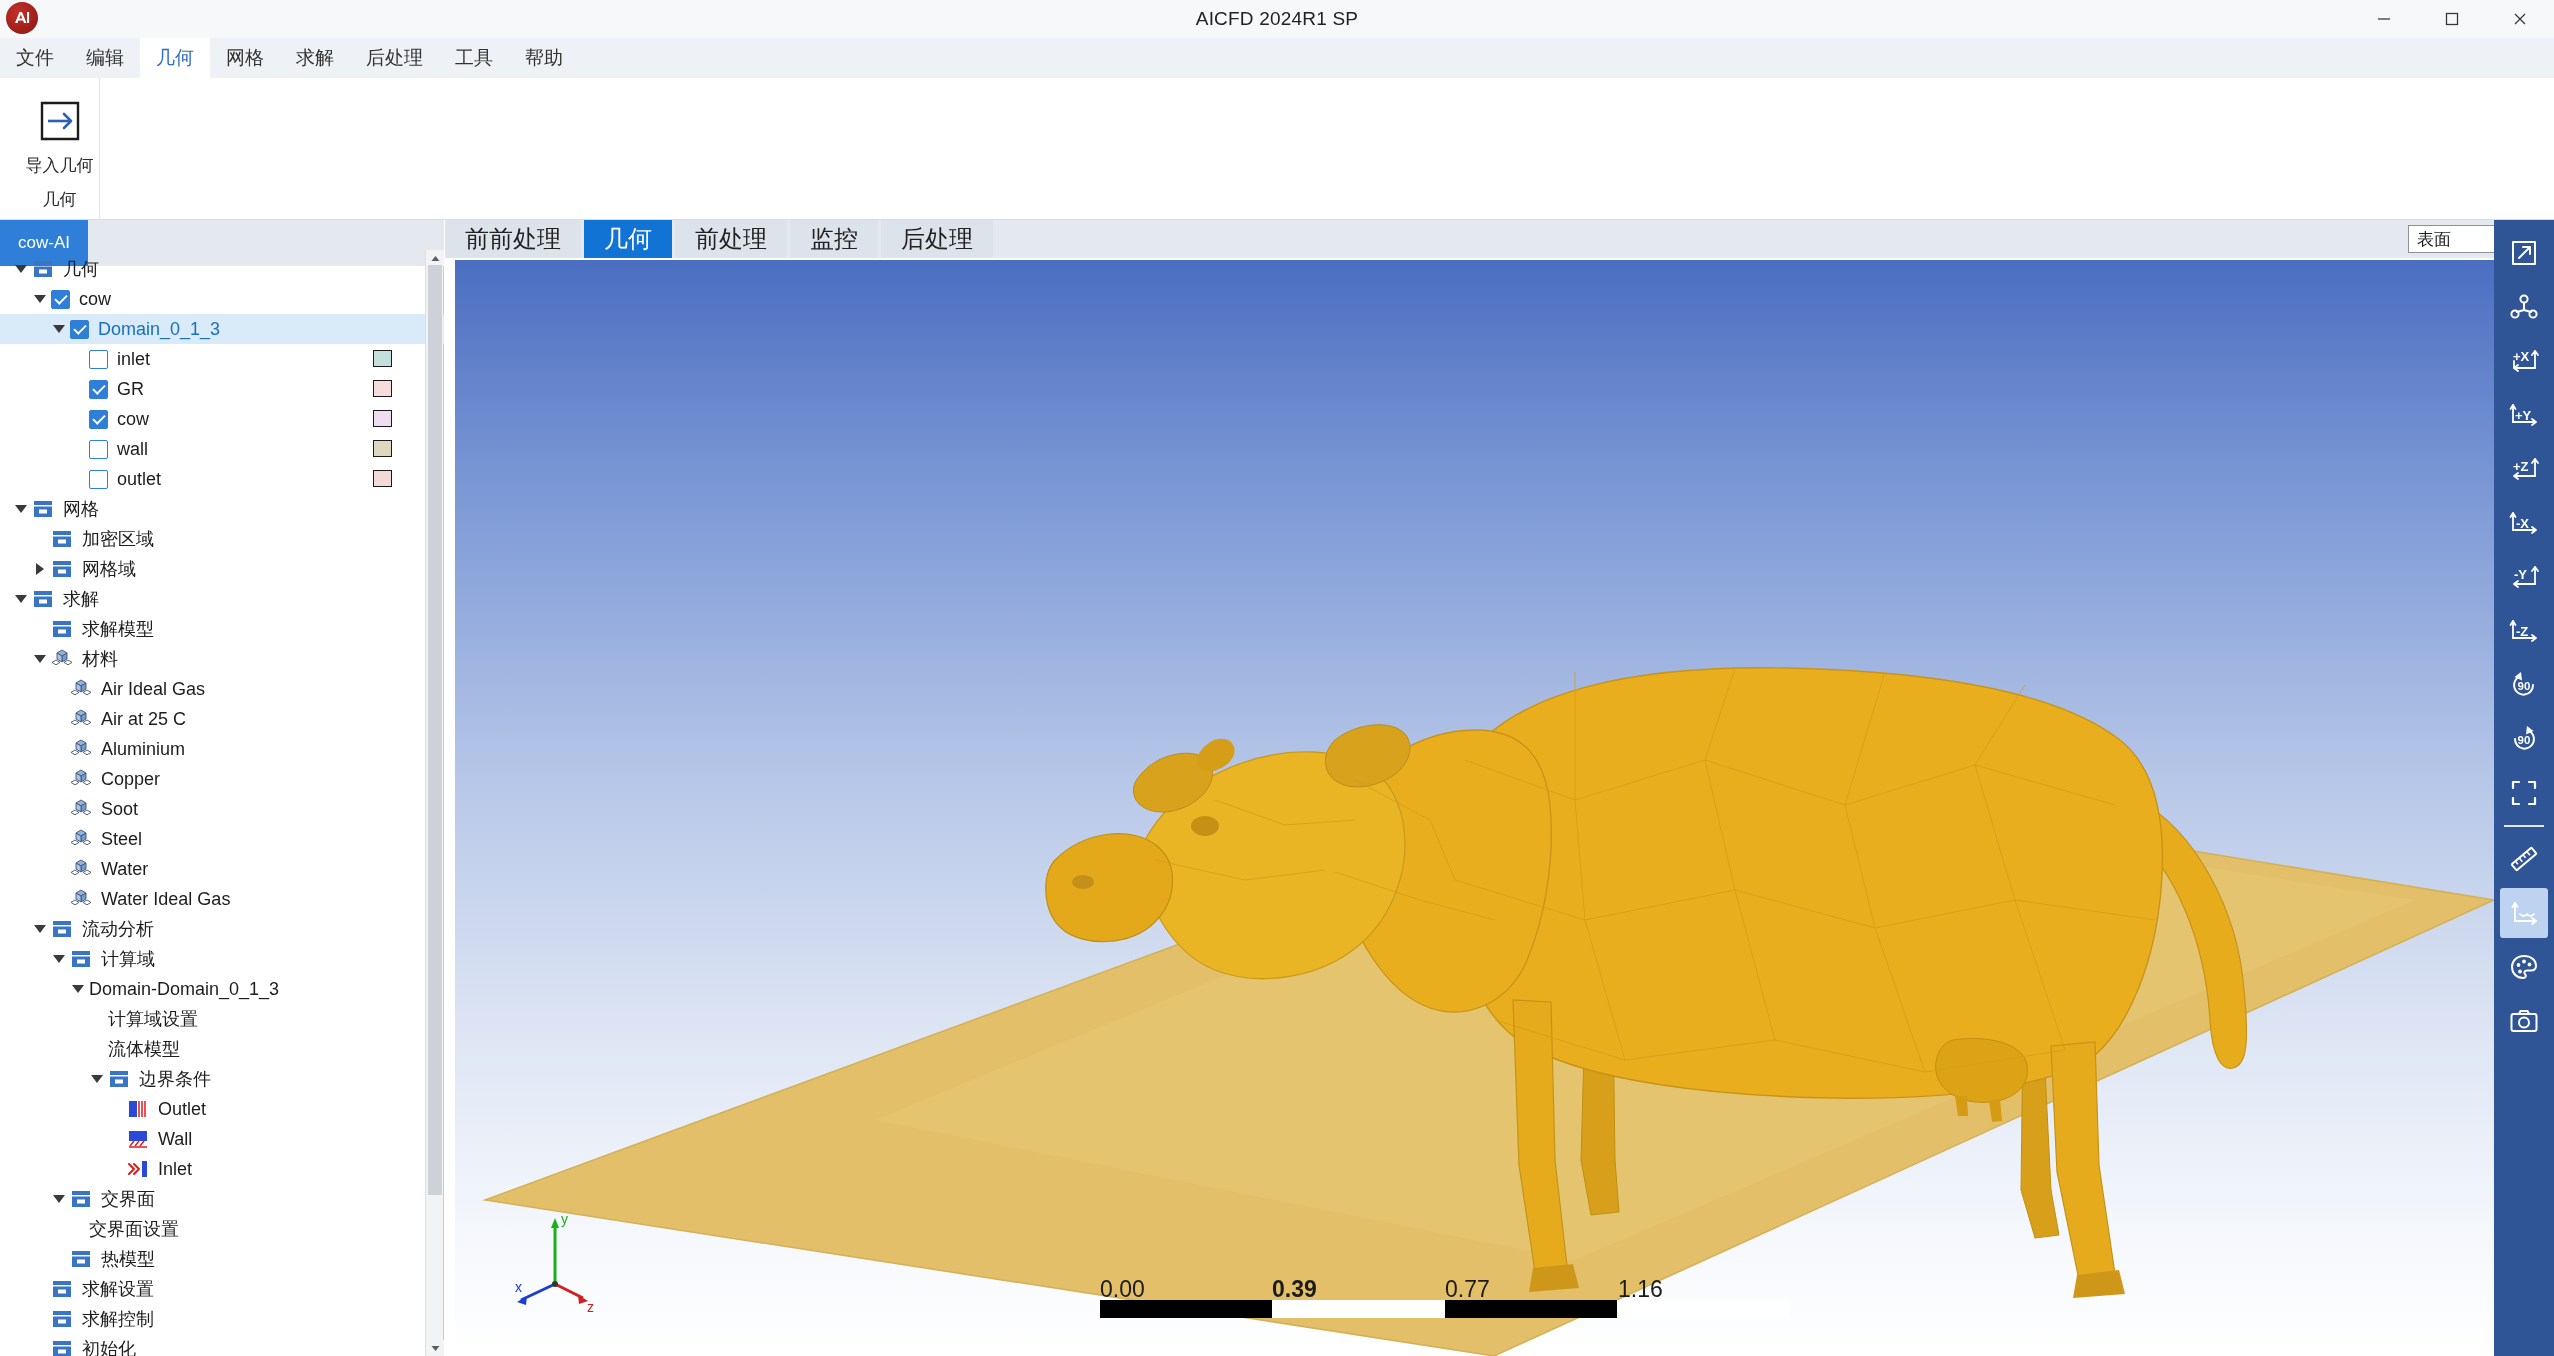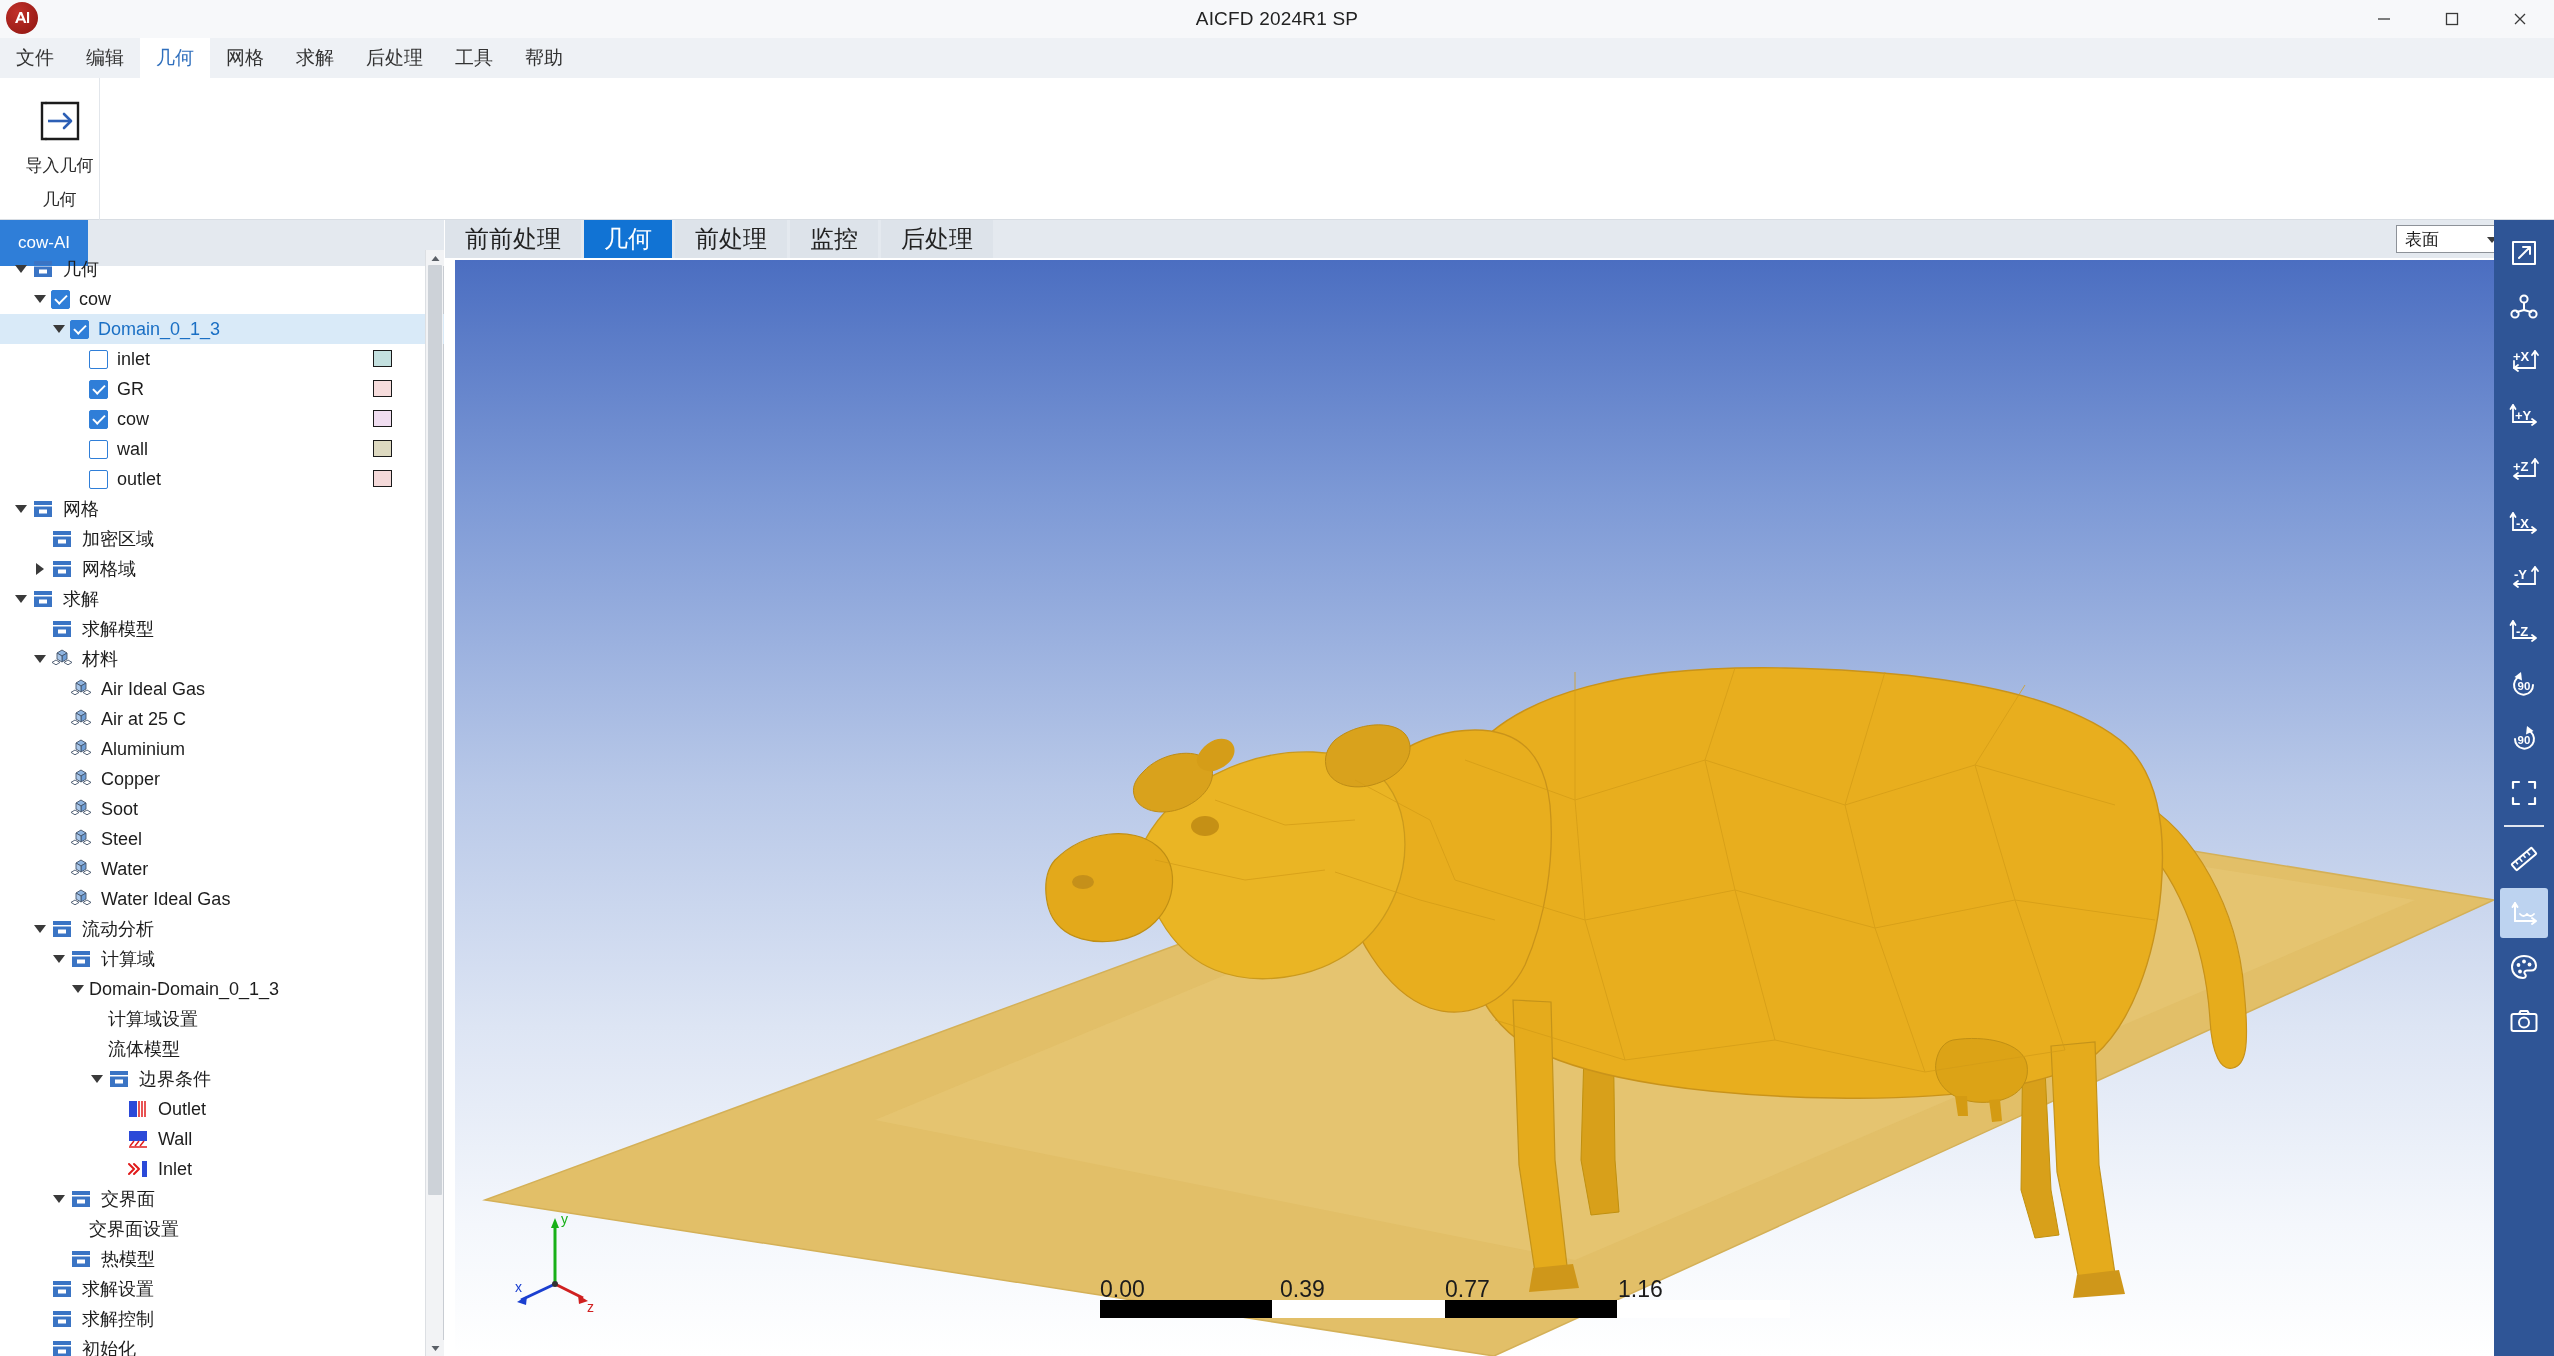--- a/index.html
+++ b/index.html
@@ -147,21 +147,21 @@
     background: #e4e9ef;
     display: flex; align-items: stretch;
   }
   .vtab {
     padding: 0 20px; margin-right: 3px;
     display: flex; align-items: center;
     font-size: 24px; color: #222; background: #dde3ea; cursor: default;
   }
   .vtab.active { background: #1173d4; color: #ffffff; }
   #surface-select {
-    position: absolute; right: 48px; top: 5px; width: 110px; height: 28px;
+    position: absolute; right: 36px; top: 5px; width: 110px; height: 28px;
     background: #ffffff; border: 1px solid #8d9299;
     display: flex; align-items: center; padding: 0 8px;
     font-size: 17px; color: #1b1b1b; cursor: default;
   }
   #surface-select .caret {
     position: absolute; right: 8px; top: 11px;
     width: 0; height: 0; border-left: 5px solid transparent; border-right: 5px solid transparent; border-top: 6px solid #3c3c3c;
   }
 
   
@@ -800,21 +800,21 @@
       <line x1="42" y1="78" x2="70" y2="92" stroke="#d02020" stroke-width="3"></line>
       <polygon points="75,95 65,89 66,98" fill="#d02020"></polygon>
       <text x="74" y="106" font-size="14" fill="#d02020" font-family="Liberation Sans, sans-serif">z</text>
       <circle cx="42" cy="78" r="3" fill="#333"></circle>
     </svg>
   </div>
 
   <div id="scalebar">
     <div id="scale-ticks">
       <span class="scale-tick" style="left:0px;">0.00</span>
-      <span class="scale-tick" style="left:180px;">0.39</span>
+      <span class="scale-tick" style="left:172px;font-weight:bold;">0.39</span>
       <span class="scale-tick" style="left:345px;">0.77</span>
       <span class="scale-tick" style="left:518px;">1.16</span>
     </div>
     <div id="scale-boxes">
       <div class="scale-seg" style="left:0px;width:172px;"></div>
       <div class="scale-seg" style="left:345px;width:172px;"></div>
     </div>
   </div>
 </div>
 

